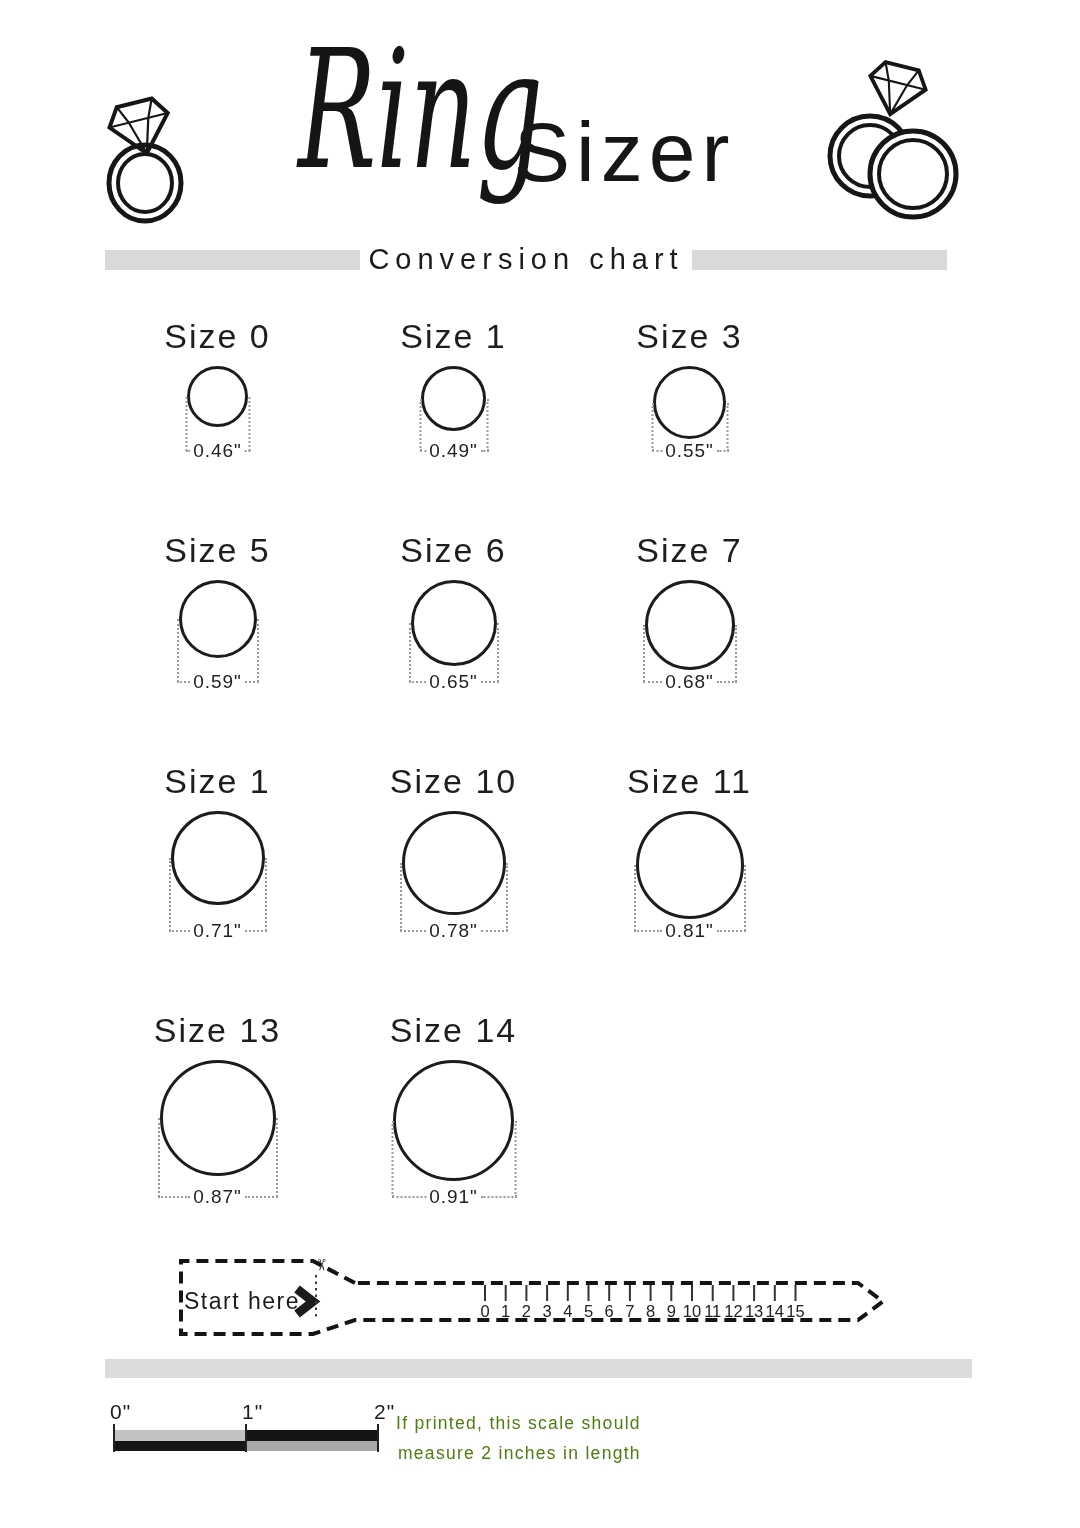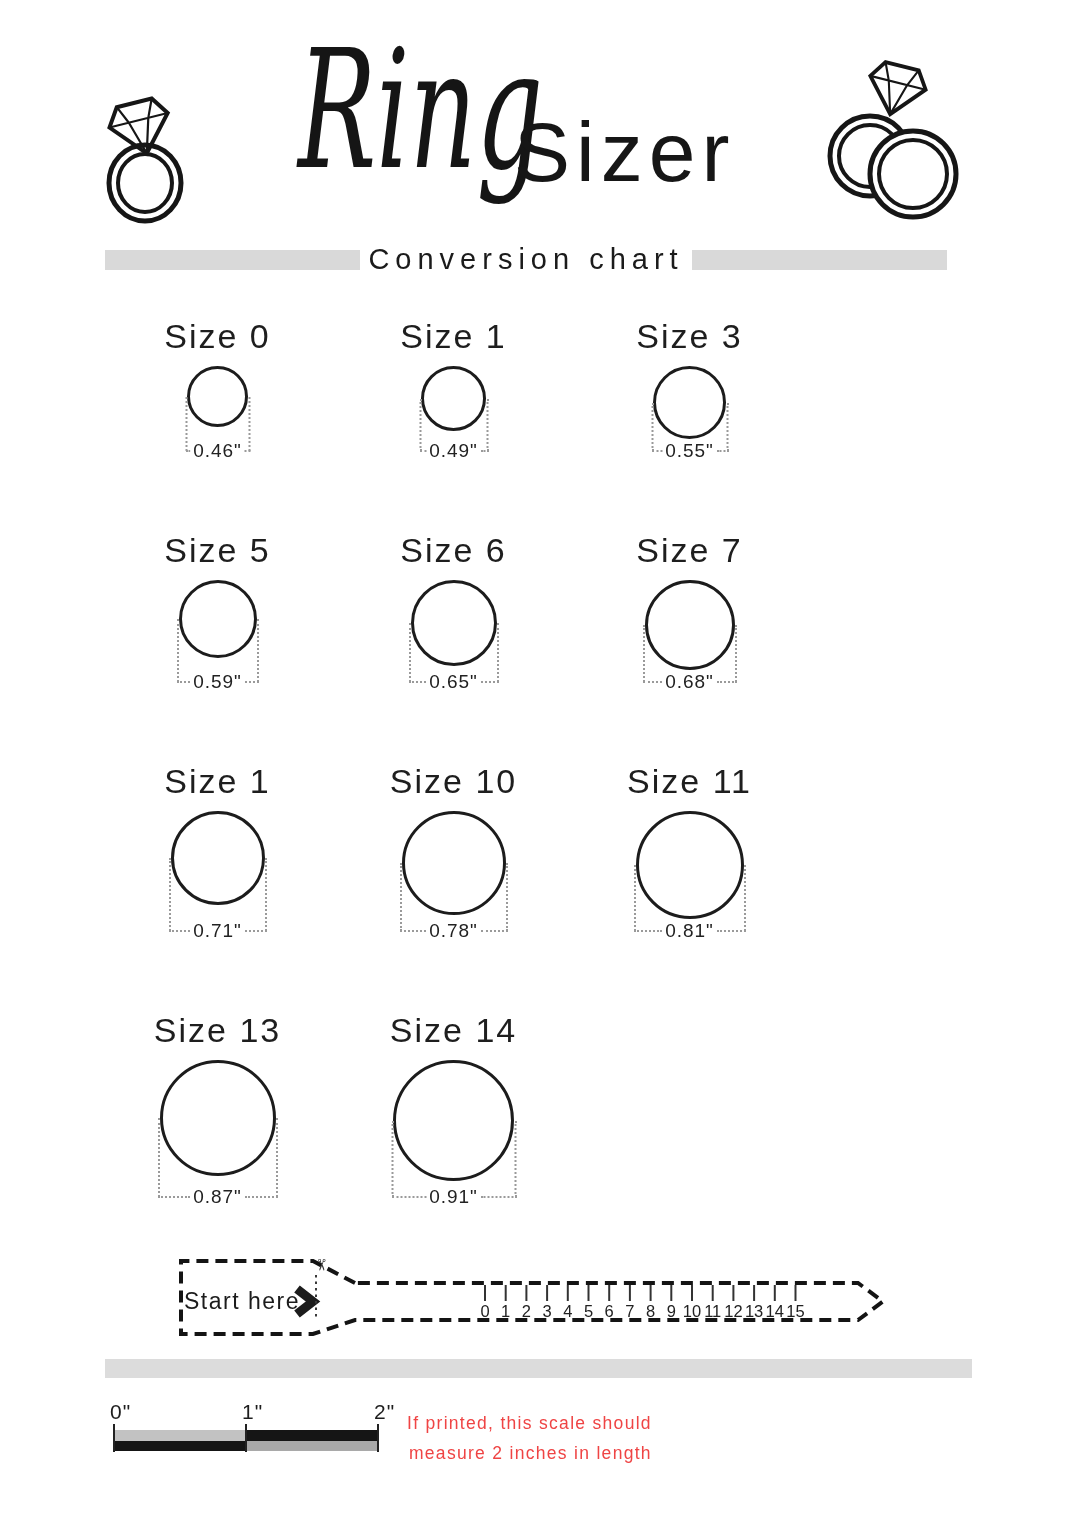--- a/index.html
+++ b/index.html
@@ -59,21 +59,21 @@
   
   .divider { position:absolute; left:105px; top:1359px; width:867px; height:19px; background:#dcdcdc; }
   .scale { position:absolute; left:113px; top:1400px; width:266px; height:56px; }
   .scale-mark-label { position:absolute; top:0; font-size:21px; color:#1e1e1e; letter-spacing:1px; }
   .scale-tick { position:absolute; top:24px; width:2px; height:28px; background:#222; z-index:2; }
   .bars { position:absolute; left:0; top:30px; width:264px; }
   .bar-row { display:flex; }
   .bar-row .seg { width:132px; }
   .bar-row1 .seg { height:11px; }
   .bar-row2 .seg { height:10px; }
-  .note { position:absolute; left:396px; top:1408px; font-size:17.5px; letter-spacing:1.3px; line-height:30px; color:#ef4444;margin-left:11px; }
+  .note { position:absolute; left:396px; top:1408px; font-size:17.5px; letter-spacing:1.3px; line-height:30px; color:#4d7c0f; }
 </style>
 </head>
 <body>
 
 <div class="page">
 
   <svg class="icon-left" width="100" height="136" viewBox="0 0 100 136">
     <defs>
       <g id="gem-shape">
         <path d="M16,30 L28,12 L64,12 L76,30 L46,64 Z" fill="#ffffff" stroke="#161616" stroke-width="4" stroke-linejoin="miter"></path>

